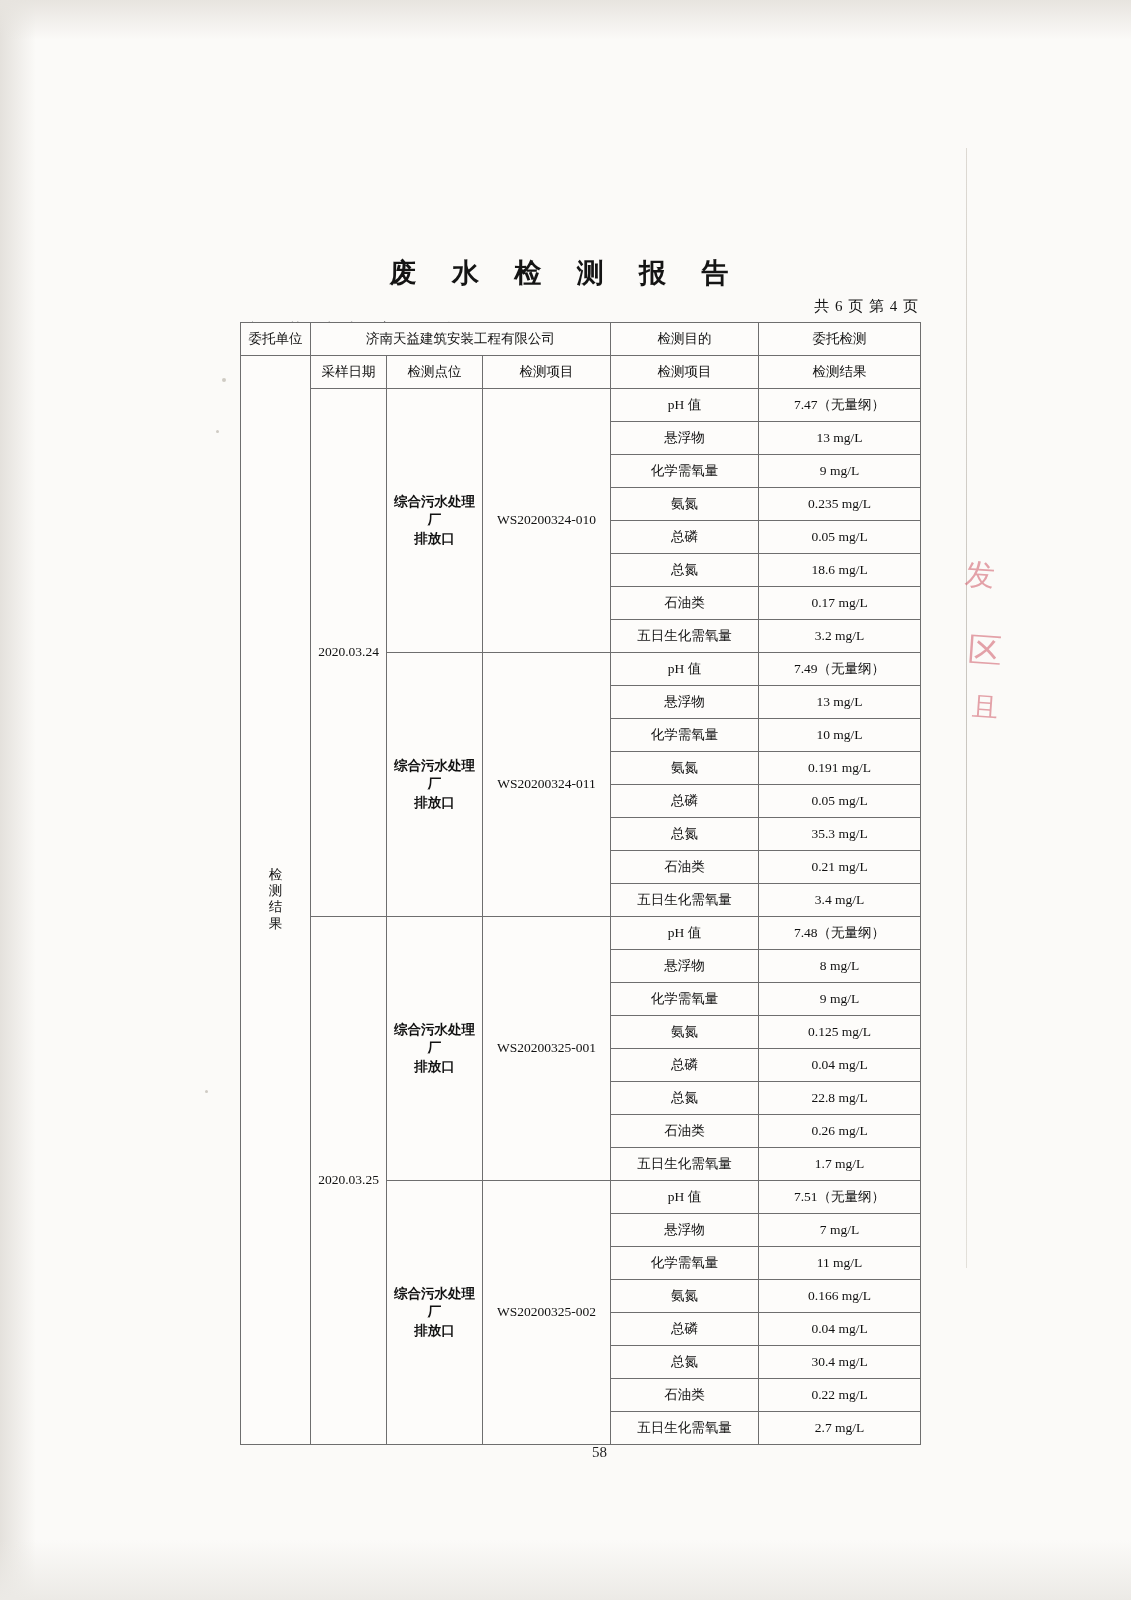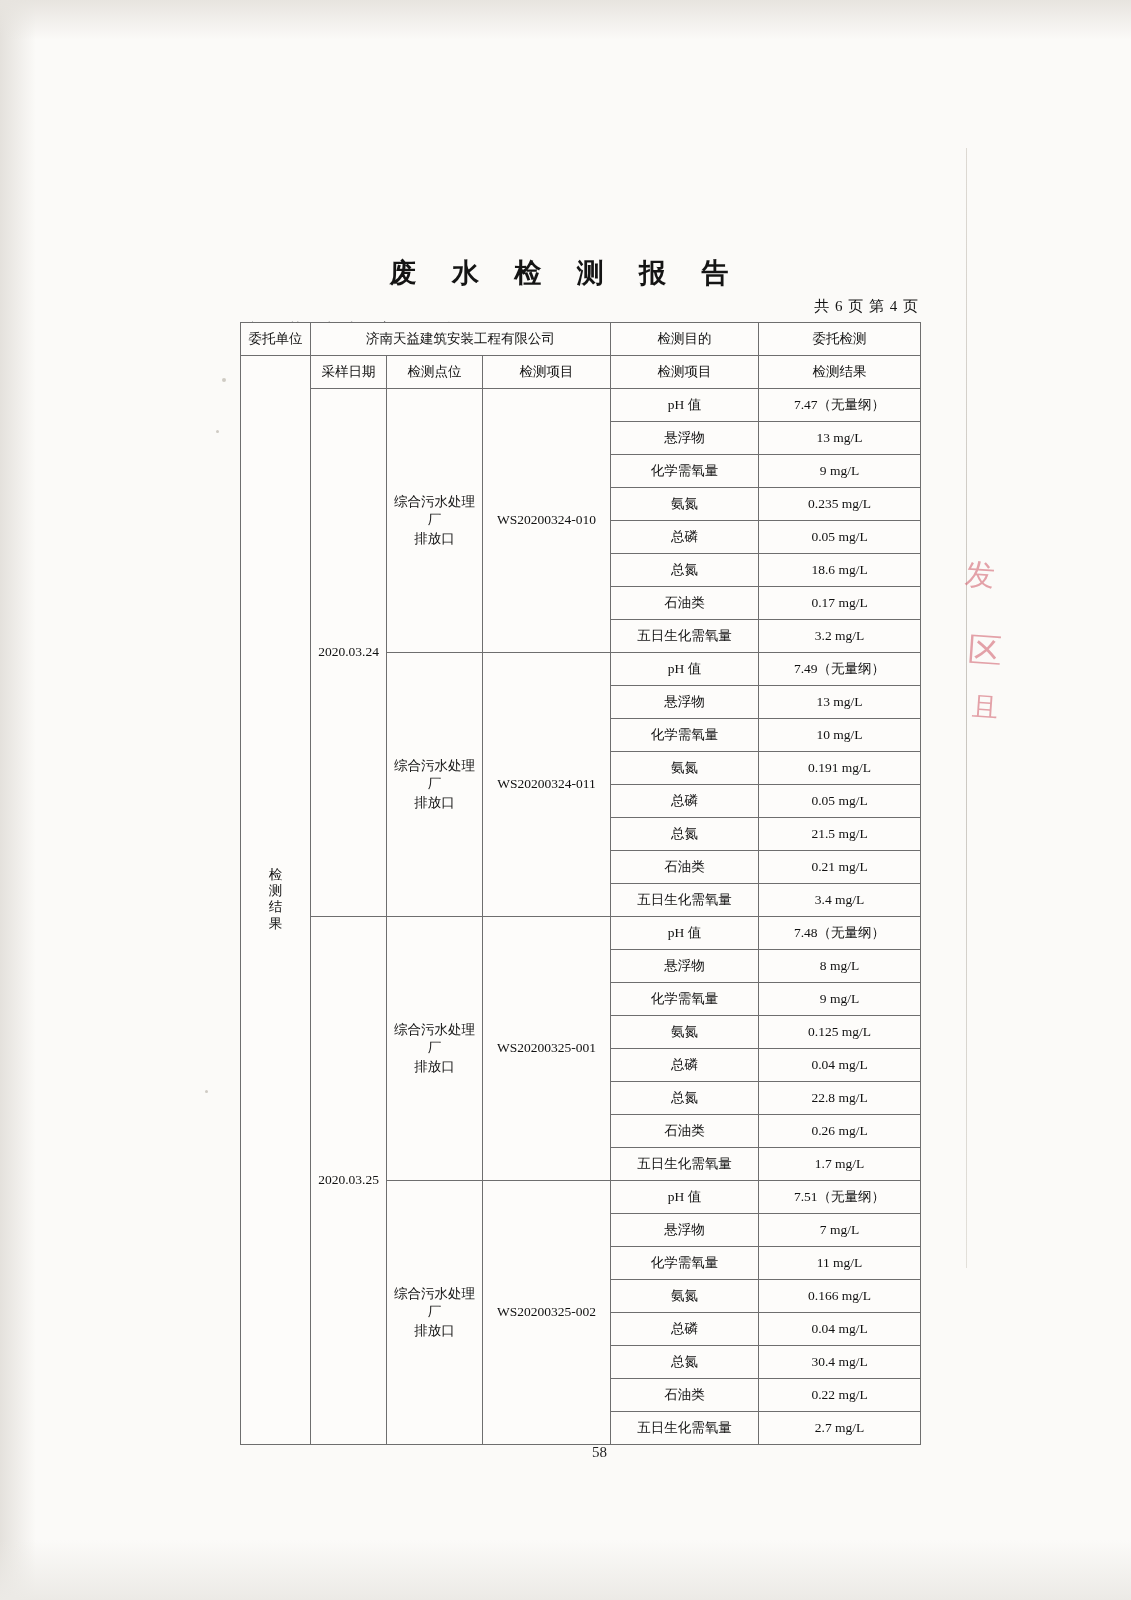--- a/index.html
+++ b/index.html
@@ -93,21 +93,21 @@
   }
   td.vert-label {
     width: 70px;
     margin-left: 16px;
   }
   td.thick-left { border-left: 2px solid #3c3c3c; }
   td.thick-right { border-right: 2px solid #3c3c3c; }
   td.thick-top { border-top: 2px solid #3c3c3c; }
   td.thick-bottom { border-bottom: 2px solid #3c3c3c; }
 
-  .two-line { line-height: 1.5; }
+  .two-line { line-height: 1.5; font-weight: bold; }
 
   .page-number {
     position: absolute;
     left: 0;
     top: 1444px;
     width: 1131px;
     text-align: center;
     font-size: 15px;
     color: #222;
     font-family: "Liberation Serif", serif;
@@ -248,21 +248,21 @@
       <tr>
         <td>氨氮</td>
         <td class="thick-right">0.191 mg/L</td>
       </tr>
       <tr>
         <td>总磷</td>
         <td class="thick-right">0.05 mg/L</td>
       </tr>
       <tr>
         <td>总氮</td>
-        <td class="thick-right">21.5 mg/L</td>
+        <td class="thick-right">35.3 mg/L</td>
       </tr>
       <tr>
         <td>石油类</td>
         <td class="thick-right">0.21 mg/L</td>
       </tr>
       <tr>
         <td>五日生化需氧量</td>
         <td class="thick-right">3.4 mg/L</td>
       </tr>
 

